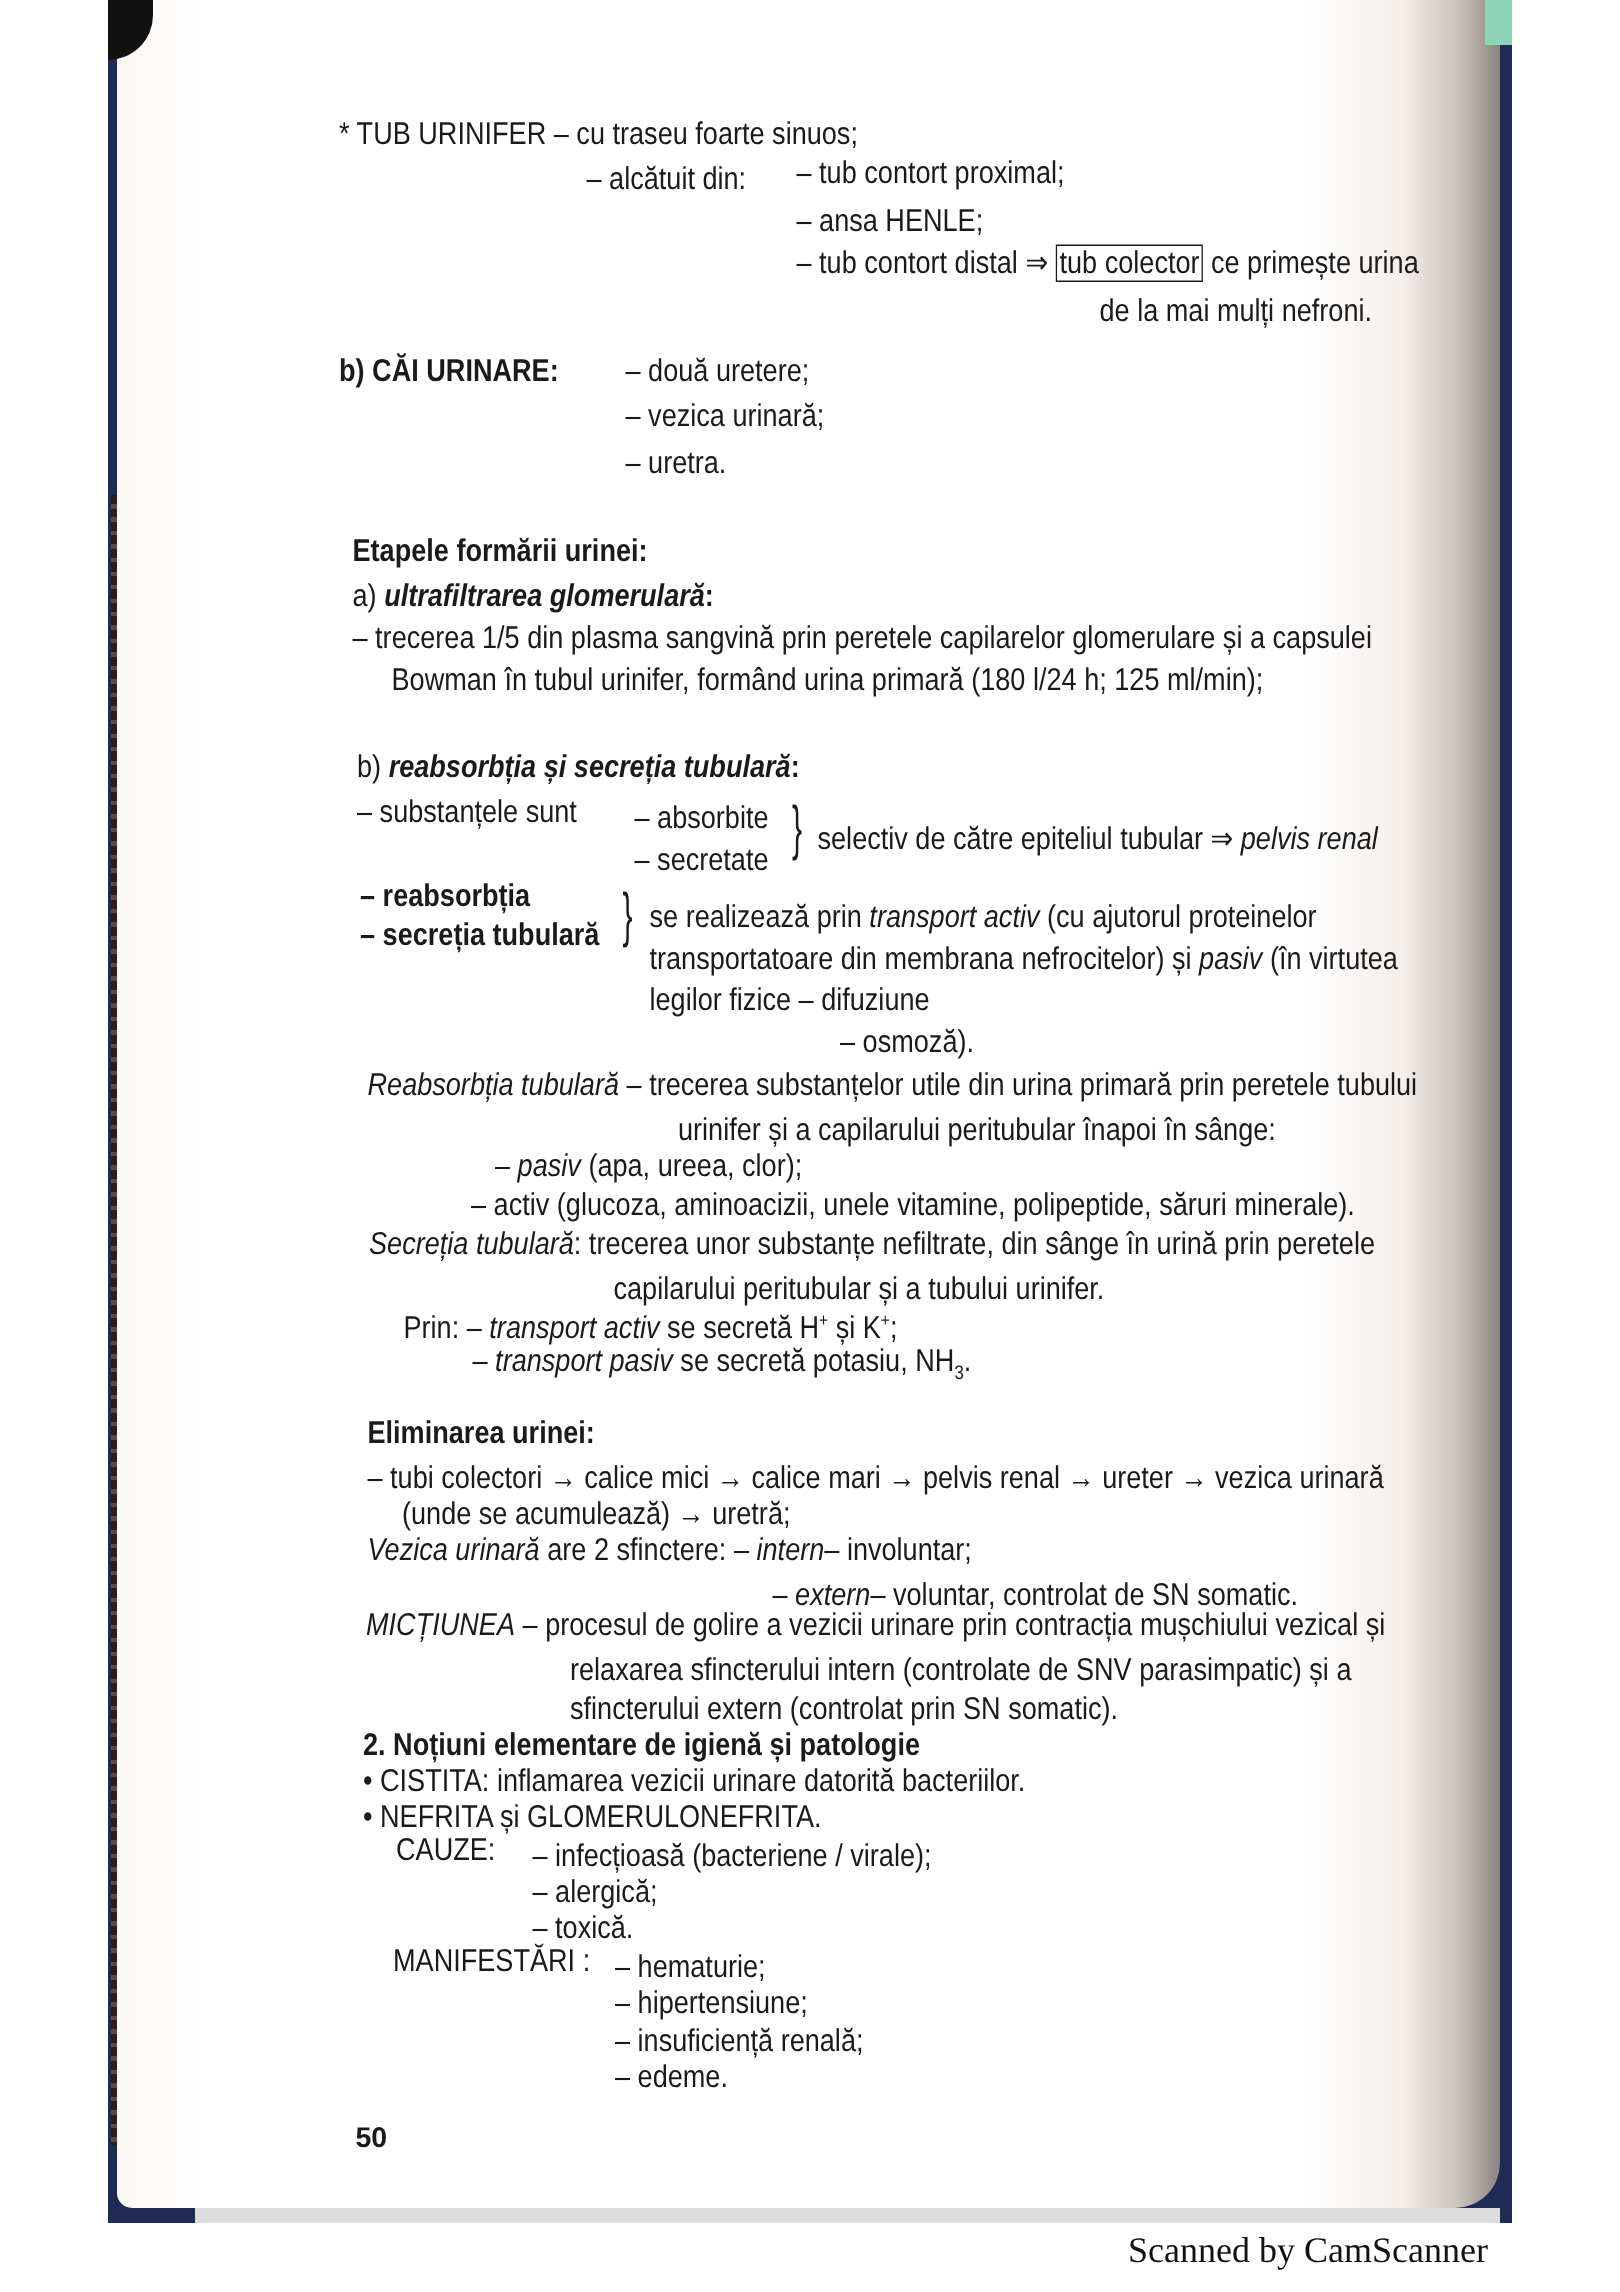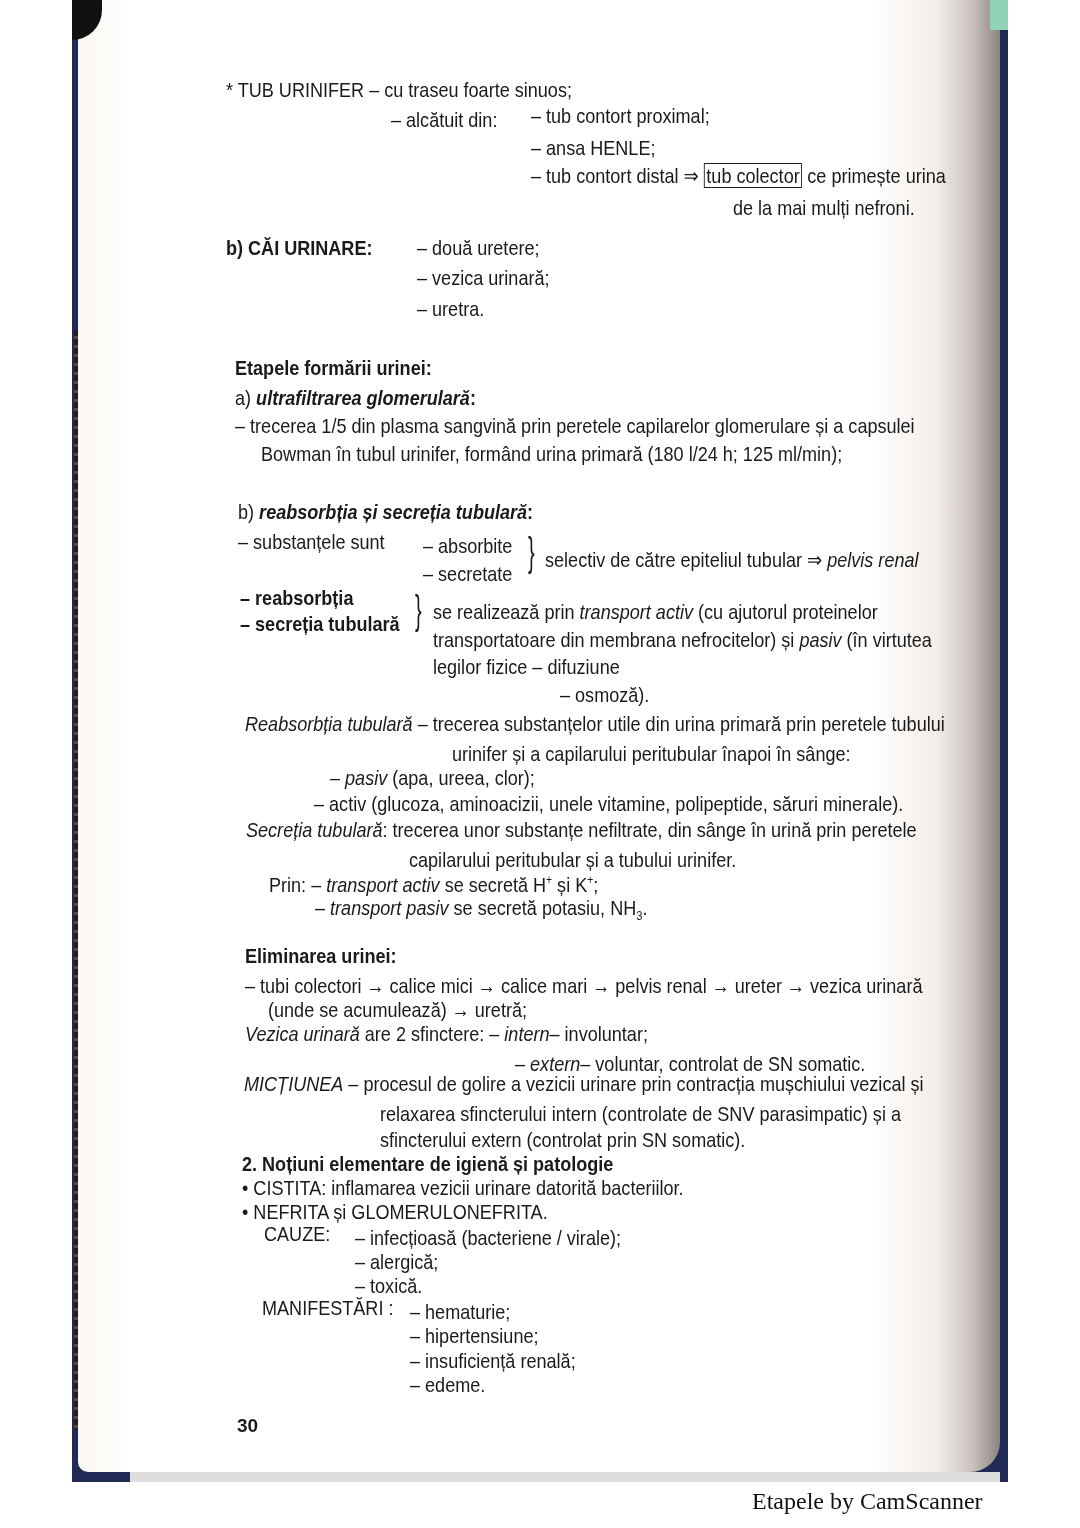--- a/index.html
+++ b/index.html
@@ -134,14 +134,14 @@
 <div class="line" style="left:264px;top:1222px;">CAUZE:</div>
 <div class="line" style="left:355px;top:1226px;">– infecțioasă (bacteriene / virale);</div>
 <div class="line" style="left:355px;top:1250px;">– alergică;</div>
 <div class="line" style="left:355px;top:1274px;">– toxică.</div>
 <div class="line" style="left:262px;top:1296px;">MANIFESTĂRI :</div>
 <div class="line" style="left:410px;top:1300px;">– hematurie;</div>
 <div class="line" style="left:410px;top:1324px;">– hipertensiune;</div>
 <div class="line" style="left:410px;top:1349px;">– insuficiență renală;</div>
 <div class="line" style="left:410px;top:1373px;">– edeme.</div>
 
-<div class="page-number">30</div>
-<div class="watermark">Etapele by CamScanner</div>
+<div class="page-number">50</div>
+<div class="watermark">Scanned by CamScanner</div>
 
 </body></html>

